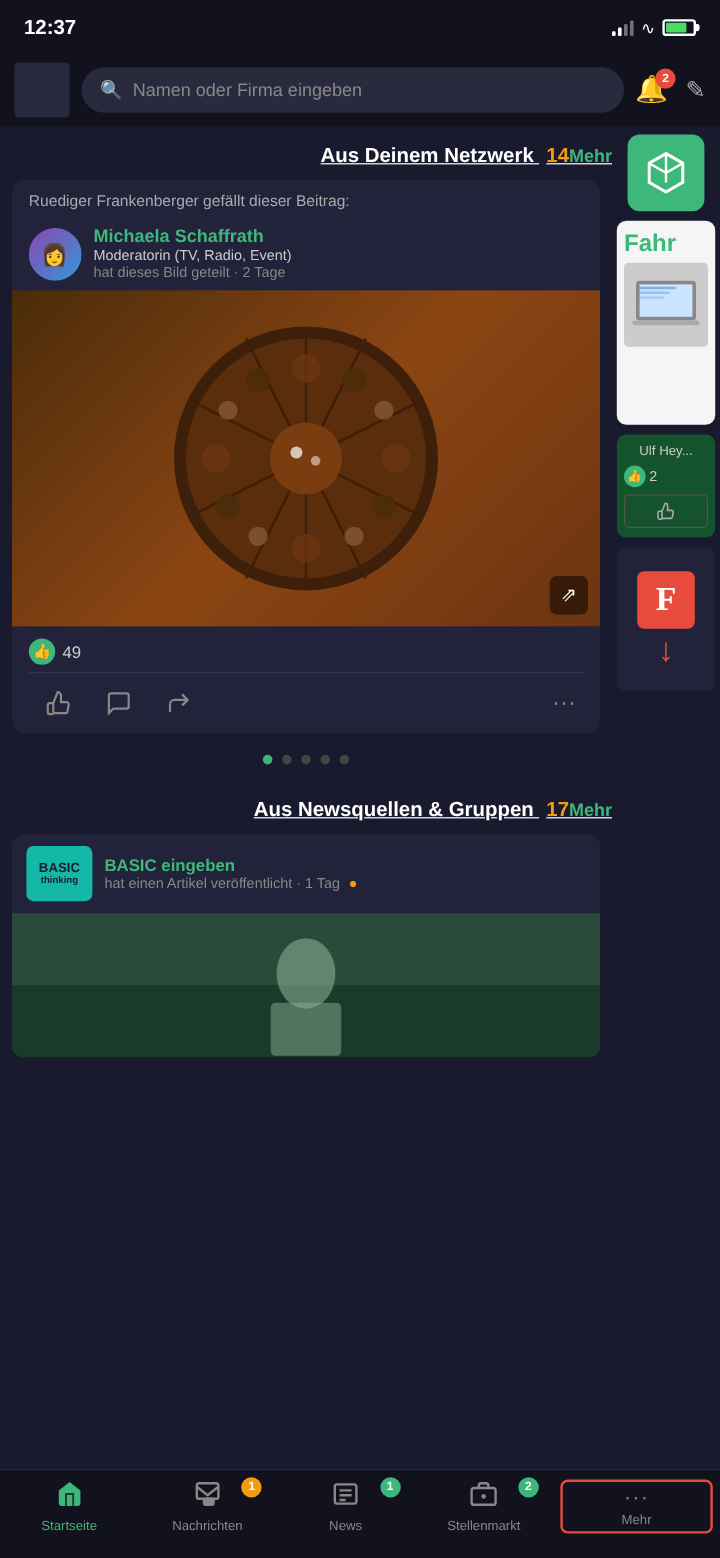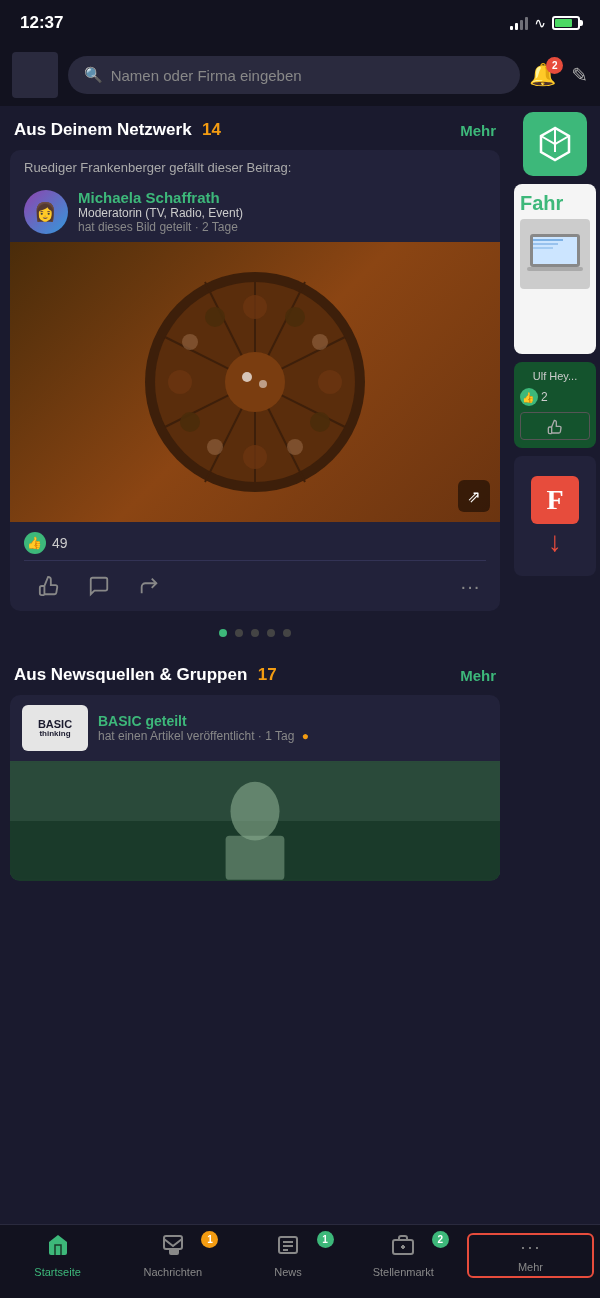--- a/index.html
+++ b/index.html
@@ -158,23 +158,24 @@
       width: 90px;
       flex-shrink: 0;
       display: flex;
       flex-direction: column;
       gap: 0;
     }
 
     
     .section-header {
       display: flex;
-      justify-content: space-between;
-      align-items: center;
-      padding: 14px 14px 10px;
+      justify-content: flex-end;
+      align-items: center;
+      padding: 14px 0 10px;
+      text-decoration: underline;
     }
     .section-title {
       font-size: 17px;
       font-weight: 700;
       color: #fff;
     }
     .section-count {
       color: #f39c12;
       font-size: 17px;
       font-weight: 700;
@@ -347,23 +348,23 @@
       border-radius: 10px;
       overflow: hidden;
     }
     .news-card-header {
       display: flex;
       align-items: center;
       padding: 10px 12px;
       gap: 10px;
     }
     .news-logo {
-      width: 66px;
+      width: 55px;
       height: 46px;
-      background: #e5e5e5;
+      background: #14b8a6;
       border-radius: 6px;
       display: flex;
       align-items: center;
       justify-content: center;
       flex-shrink: 0;
       overflow: hidden;
     }
     .news-logo-inner {
       font-size: 9px;
       font-weight: 900;
@@ -630,21 +631,21 @@
 
     <div class="news-card">
       <div class="news-card-header">
         <div class="news-logo">
           <div class="news-logo-inner">
             <div style="font-size:11px;font-weight:900;color:#1a1a2e;">BASIC</div>
             <div style="font-size:8px;font-weight:700;color:#1a1a2e;">thinking</div>
           </div>
         </div>
         <div class="news-meta">
-          <div class="news-source">BASIC geteilt</div>
+          <div class="news-source">BASIC eingeben</div>
           <div class="news-time">
             <span>hat einen Artikel veröffentlicht · 1 Tag</span>
             <span class="news-time-dot">●</span>
           </div>
         </div>
       </div>
       <div class="news-image-preview">
         <svg width="100%" height="120" viewBox="0 0 500 120">
           <rect width="500" height="120" fill="#2a4a3a"></rect>
           <rect x="0" y="60" width="500" height="60" fill="#1a3a2a"></rect>

